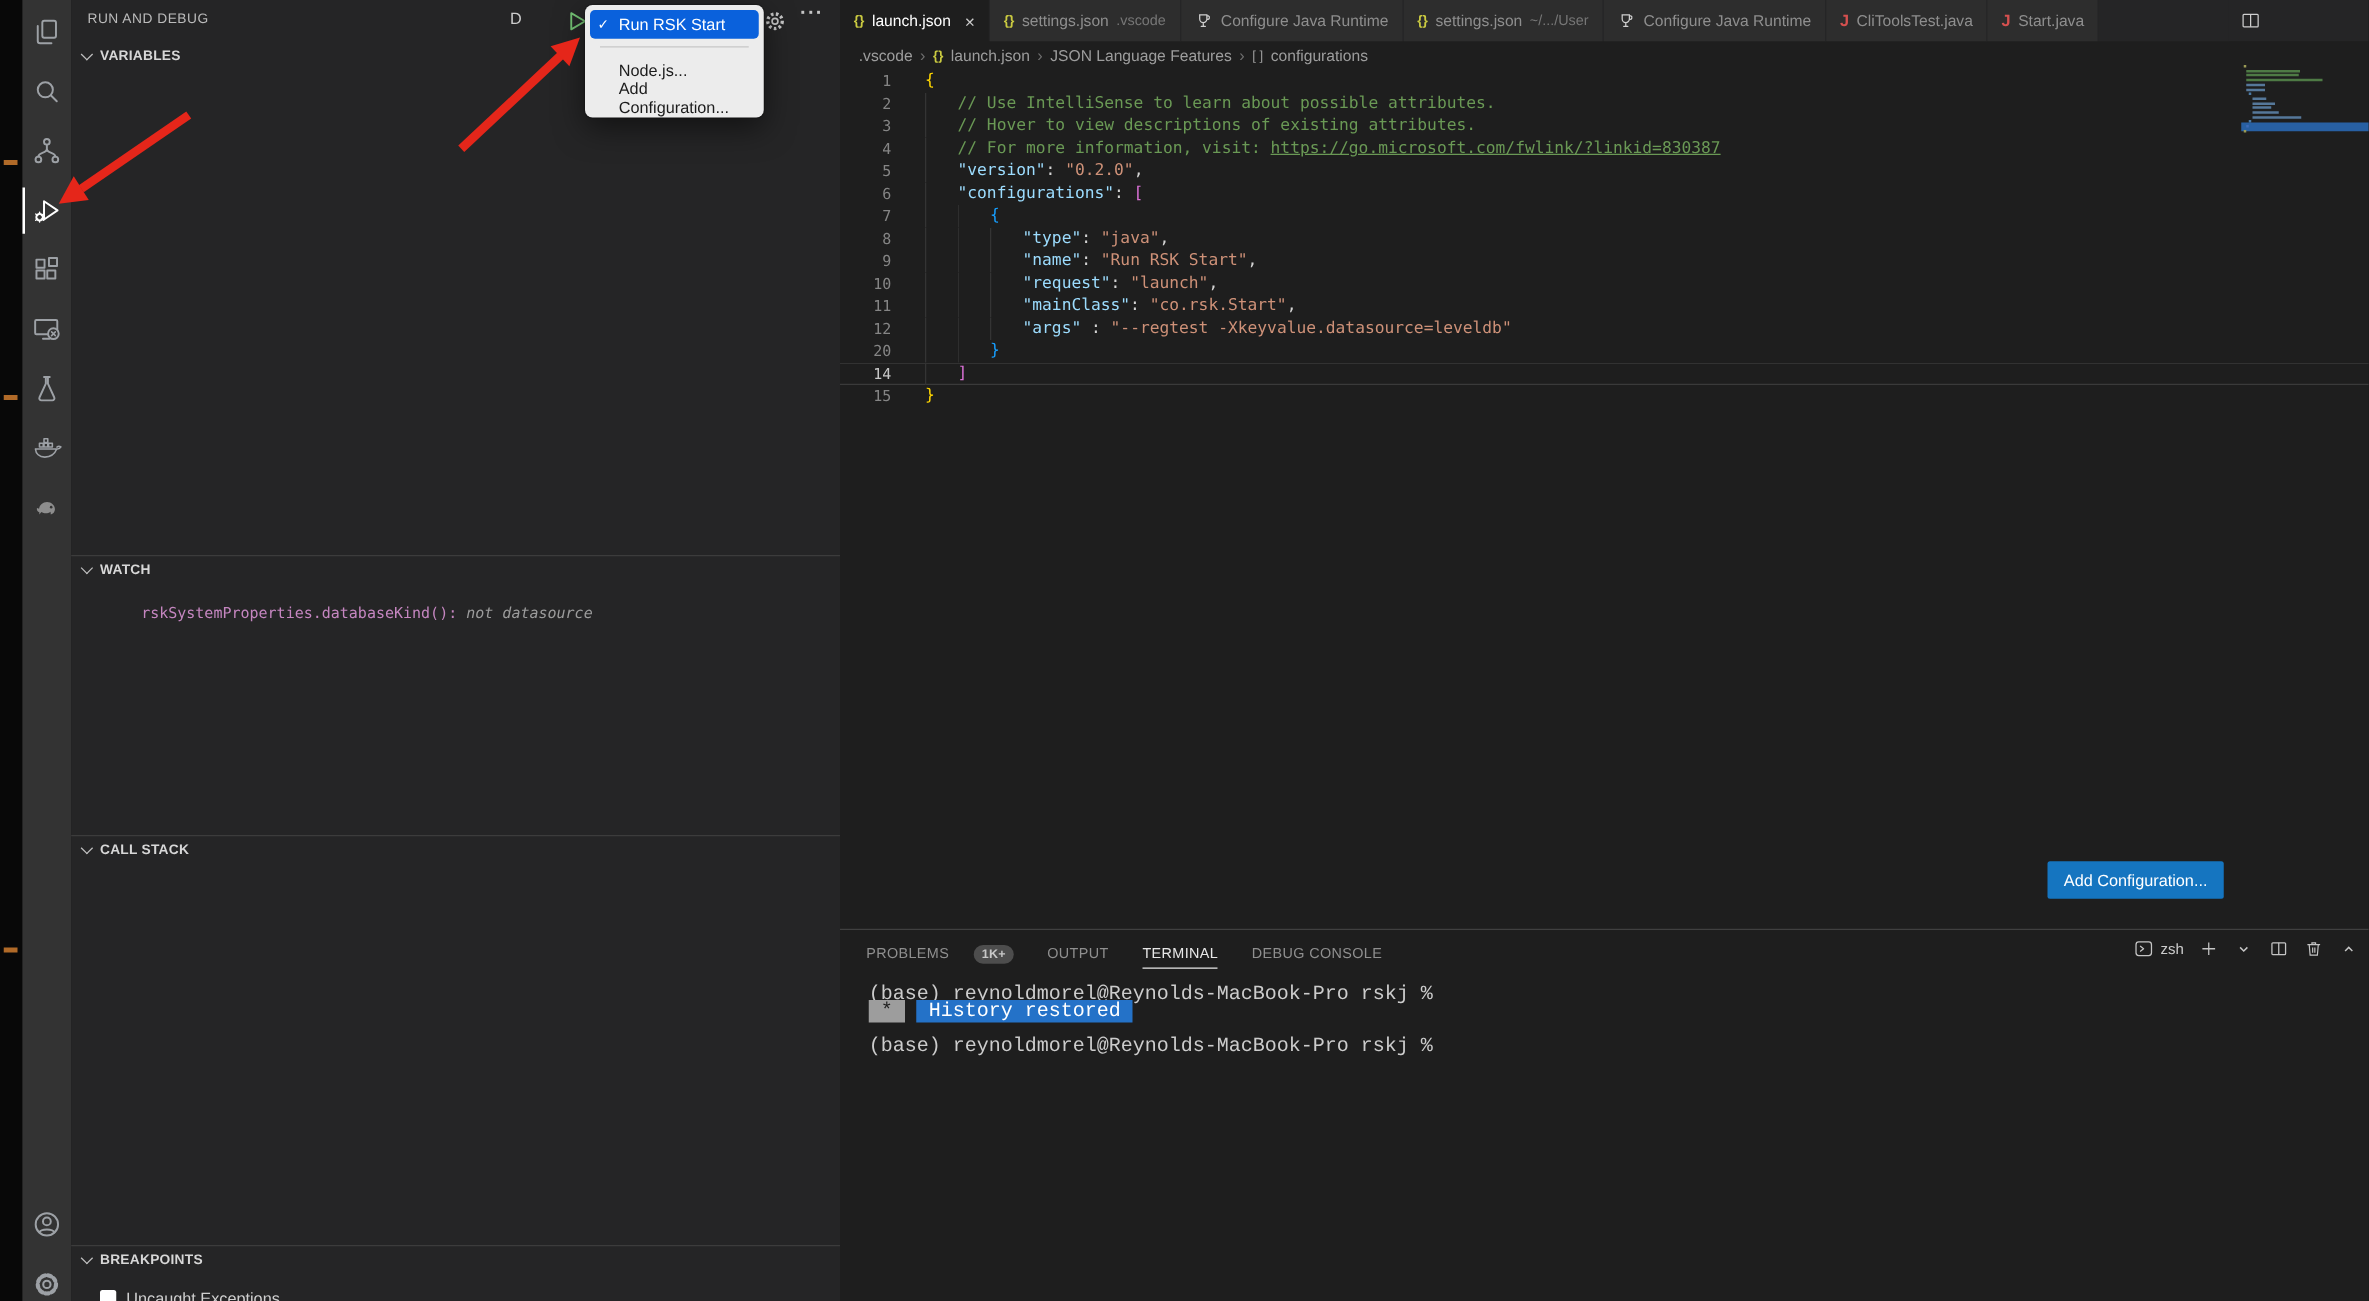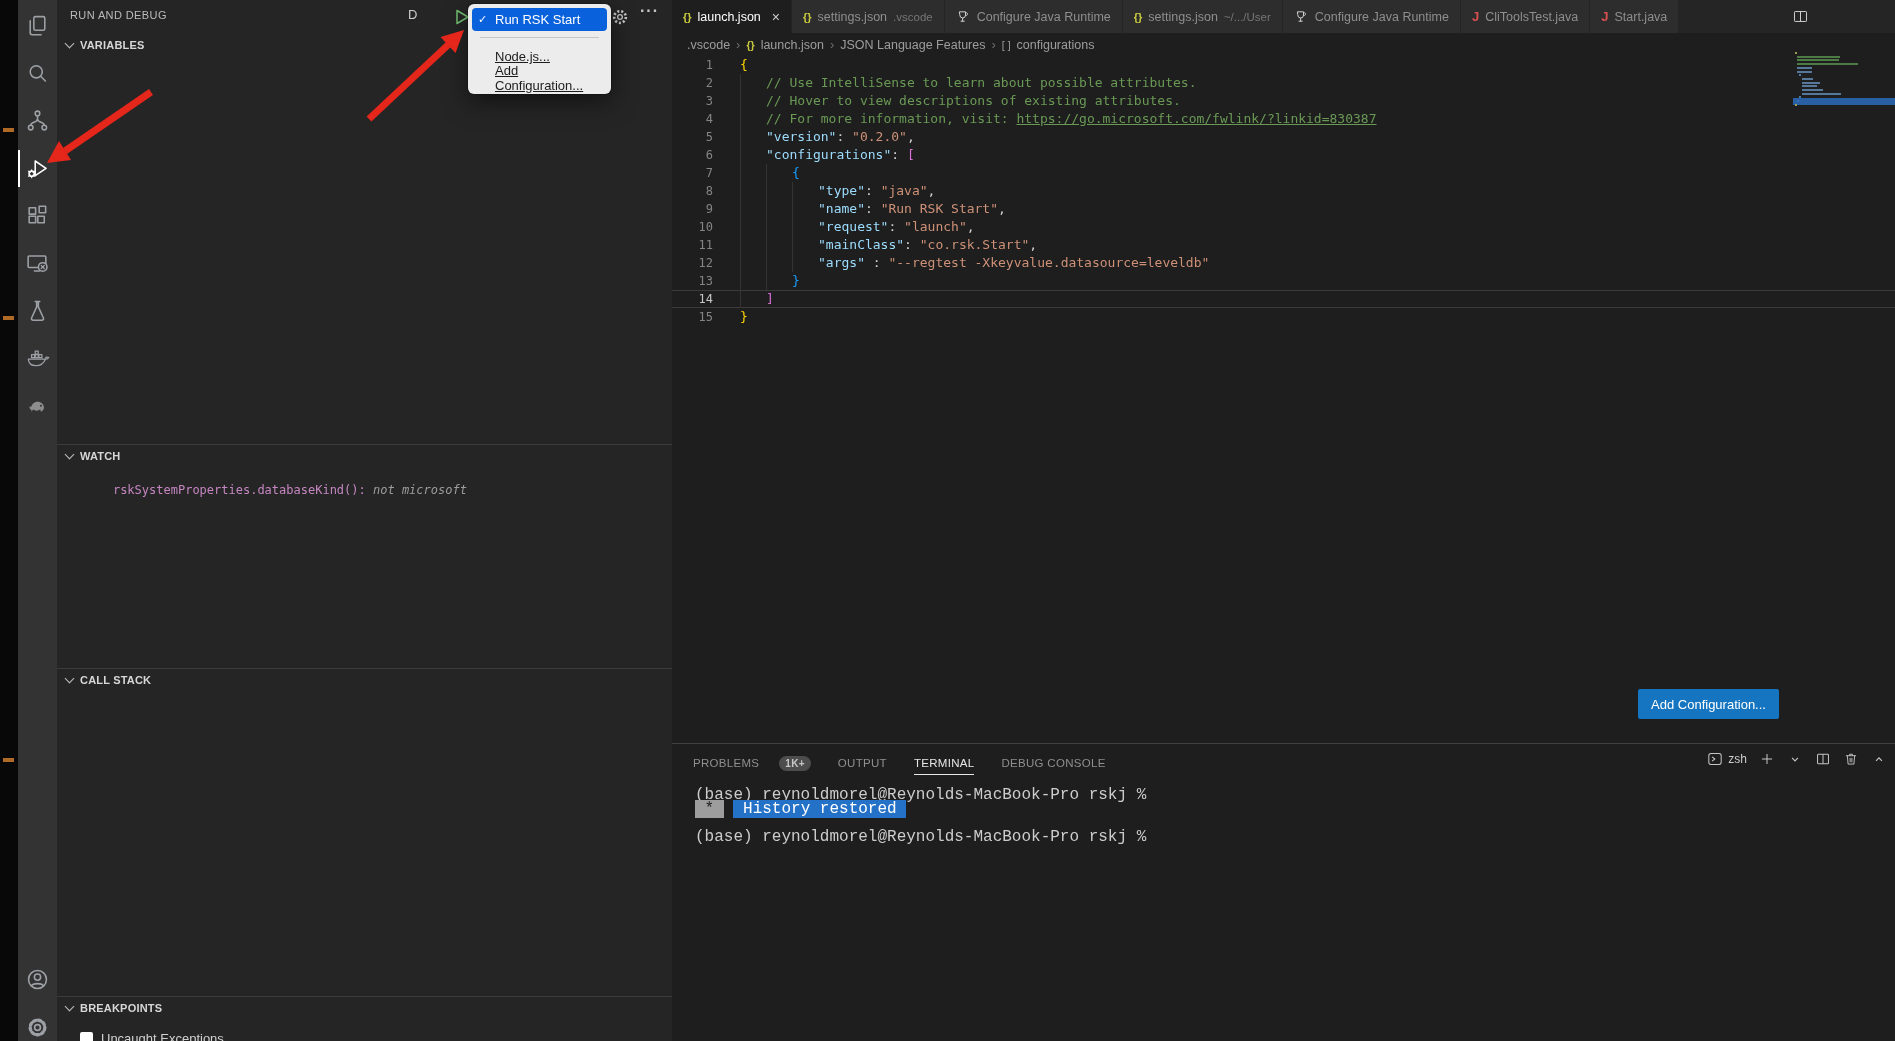--- a/index.html
+++ b/index.html
@@ -85,21 +85,21 @@
   .term-chip { display:flex; align-items:center; gap:5px; cursor:pointer; }
   .term-chip .shell { font-size:12px; color:#cccccc; }
   .pa-btn { cursor:pointer; display:flex; align-items:center; }
   #terminal { position:absolute; left:23px; top:44px; font-family:Liberation Mono, monospace; font-size:16px; line-height:14px; color:#cccccc; white-space:pre; }
 
   
   #menu { position:absolute; left:468px; top:4px; width:143px; background:#ececec; border-radius:6px; box-shadow:0 8px 24px rgba(0,0,0,.5), 0 0 0 1px rgba(0,0,0,.18); padding:4px 4px 6px; z-index:50; font-size:13px; color:#1c1c1c; }
   .mi { height:23px; display:flex; align-items:center; border-radius:4px; padding:0 8px 0 6px; gap:5px; cursor:pointer; }
   .mi .chk { width:12px; font-size:11px; flex:none; }
   .mi.sel { background:#0a61dc; color:#ffffff; }
-  .mi.plain { padding-left:23px; height:21px;text-decoration:underline; }
+  .mi.plain { padding-left:23px; height:21px; }
   .msep { height:1px; background:#c6c6c6; margin:6px 8px 8px; }
 
   #arrows { position:absolute; inset:0; z-index:60; pointer-events:none; }
 </style>
 </head>
 <body>
 
 <div id="left-strip">
   <div class="strip-mark" style="top:128px"></div>
   <div class="strip-mark" style="top:316px"></div>
@@ -210,21 +210,21 @@
   <div class="sb-header" style="top:34px">
     <span class="chev"></span>
     <span>VARIABLES</span>
   </div>
 
   <div class="sb-header bordered" style="top:444px">
     <span class="chev"></span>
     <span>WATCH</span>
   </div>
   <div id="watch-item">
-    <span class="expr">rskSystemProperties.databaseKind(): </span><span class="val">not microsoft</span>
+    <span class="expr">rskSystemProperties.databaseKind(): </span><span class="val">not datasource</span>
   </div>
 
   <div class="sb-header bordered" style="top:996px">
     <span class="chev"></span>
     <span>BREAKPOINTS</span>
   </div>
 
   <div class="sb-header bordered" style="top:668px">
     <span class="chev"></span>
     <span>CALL STACK</span>
@@ -338,21 +338,21 @@
       </div>
       <div class="cl">
         <span class="ln">11</span>
         <span class="lc"><span class="ind"></span><span class="ind"></span><span class="ind"></span><span class="s-key">"mainClass"</span><span class="s-punct">: </span><span class="s-str">"co.rsk.Start"</span><span class="s-punct">,</span></span>
       </div>
       <div class="cl">
         <span class="ln">12</span>
         <span class="lc"><span class="ind"></span><span class="ind"></span><span class="ind"></span><span class="s-key">"args"</span><span class="s-punct"> : </span><span class="s-str">"--regtest -Xkeyvalue.datasource=leveldb"</span></span>
       </div>
       <div class="cl">
-        <span class="ln">13</span>
+        <span class="ln">20</span>
         <span class="lc"><span class="ind"></span><span class="ind"></span><span class="s-b3">}</span></span>
       </div>
       <div class="cl current">
         <span class="ln">14</span>
         <span class="lc"><span class="ind"></span><span class="s-b2">]</span></span>
       </div>
       <div class="cl">
         <span class="ln">15</span>
         <span class="lc"><span class="s-b1">}</span></span>
       </div>

